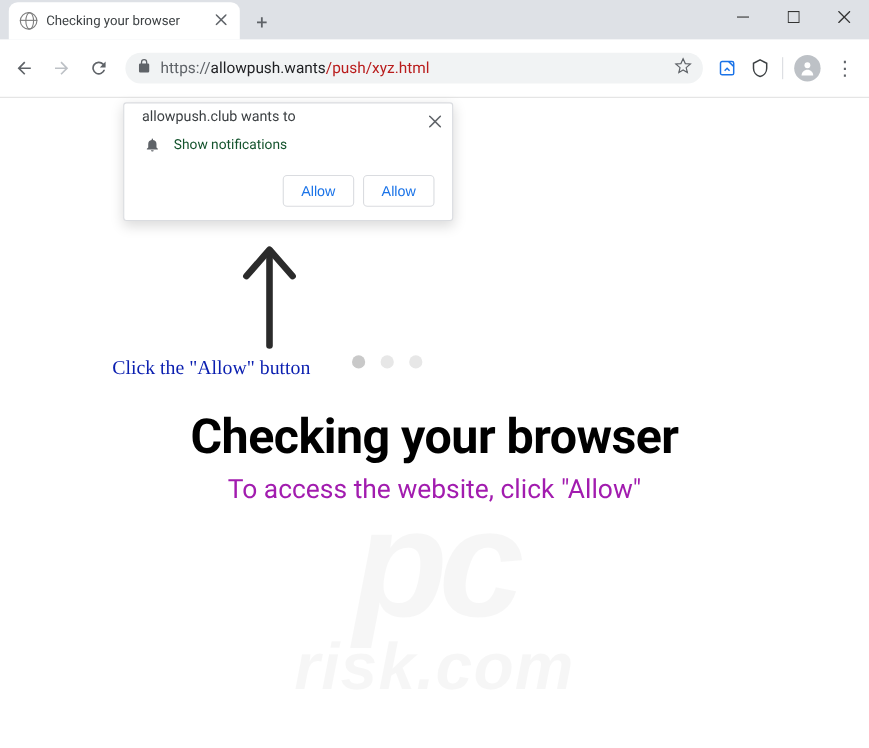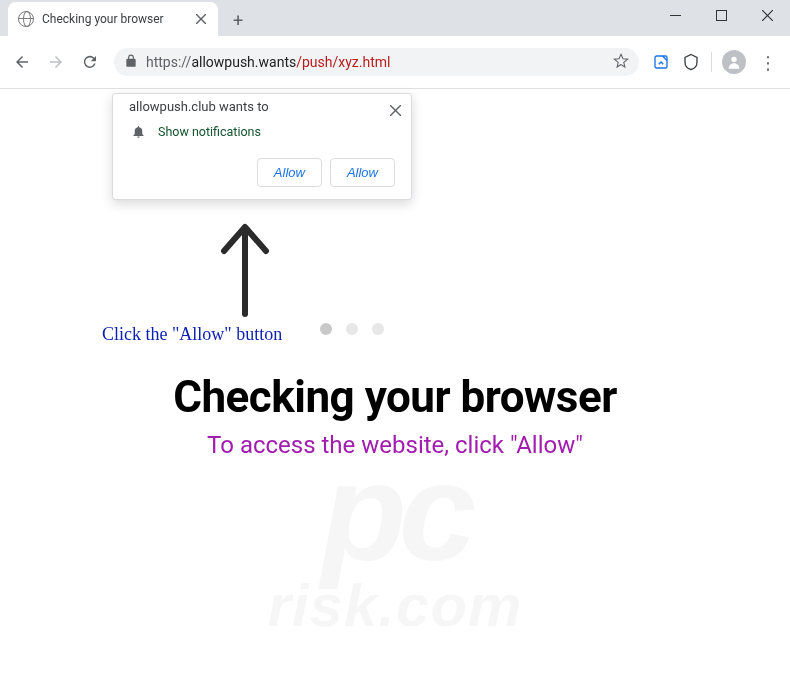--- a/index.html
+++ b/index.html
@@ -199,21 +199,20 @@
       gap: 8px;
     }
     .perm-btn {
       border: 1px solid #dadce0;
       background: #fff;
       color: #1a73e8;
       font-size: 13px;
       padding: 6px 16px;
       border-radius: 4px;
       cursor: pointer;
-      font-style: italic;
     }
     
     .arrow-wrap {
       position: absolute;
       top: 130px;
       left: 210px;
     }
     .arrow-svg { display:block; }
     .instruction {
       position: absolute;

